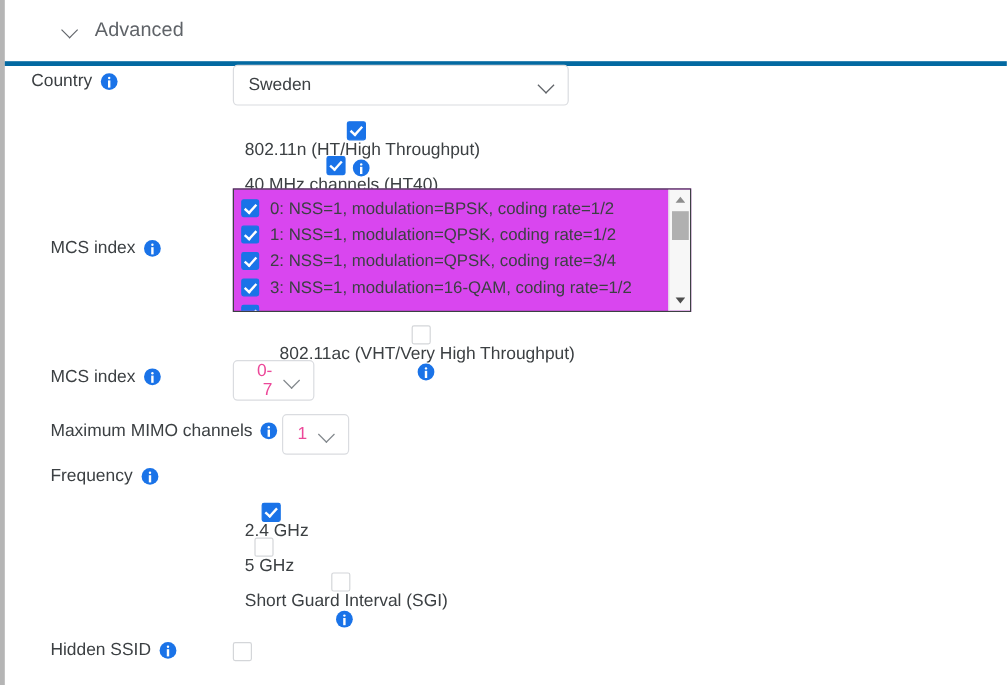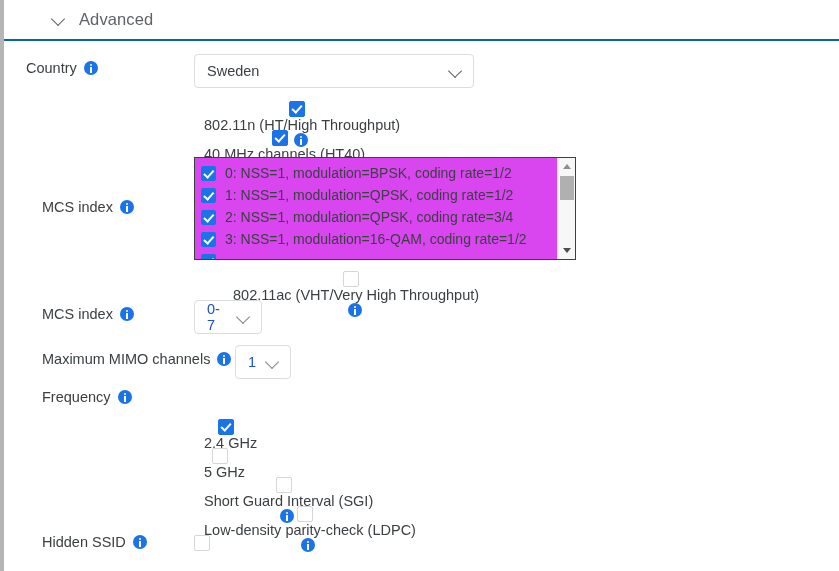--- a/index.html
+++ b/index.html
@@ -27,24 +27,24 @@
     position: absolute;
     left: 4px; top: 0;
     width: 835px; height: 571px;
   }
 
   
   .section-header {
     position: absolute;
     left: 0; top: 0;
     width: 835px;
-    height: 41px;
-    display: flex;
-    align-items: center;
-    border-bottom: 2px solid #0369a1;
+    height: 55px;
+    display: flex;
+    align-items: center;
+    border-bottom: 4px solid #0369a1;
     box-sizing: border-box;
   }
   .chev {
     margin-left: 48px;
     margin-right: 12px;
     width: 15px; height: 15px;
     display: inline-block;
     position: relative;
   }
   .chev::before {
@@ -107,22 +107,23 @@
     border: 1px solid #dadce0;
     border-radius: 4px;
     background: #ffffff;
     display: flex;
     align-items: center;
     justify-content: space-between;
     padding: 0 10px 0 12px;
     height: 34px;
     color: #3c4043;
     font-size: 14.5px;
-  }
-  .select.disabled { color: #1d4ed8; }
+    text-align: right;
+  }
+  .select.disabled { color: #ec4899; }
   .select .caret {
     width: 14px; height: 14px;
     position: relative;
     margin-left: 10px;
     flex: 0 0 auto;
   }
   .select .caret::before {
     content: "";
     position: absolute;
     left: 1px; top: 2px;
@@ -332,25 +333,20 @@
     <span class="cb off"></span>
     <span class="cbtext">5 GHz</span>
   </div>
 
   <div class="cbrow" style="left:190px; top:477px;text-align:center;">
     <span class="cb off"></span>
     <span class="cbtext">Short Guard Interval (SGI)</span>
     <span class="info"></span>
   </div>
 
-  <div class="cbrow" style="left:190px; top:506px;">
-    <span class="cb off"></span>
-    <span class="cbtext">Low-density parity-check (LDPC)</span>
-    <span class="info"></span>
-  </div>
 
   <div class="row" style="left:38px; top:534px;">
     <span class="lbl">Hidden SSID</span>
     <span class="info"></span>
   </div>
   <div class="cbrow" style="left:190px; top:535px;">
     <span class="cb off"></span>
   </div>
 
 </div>

